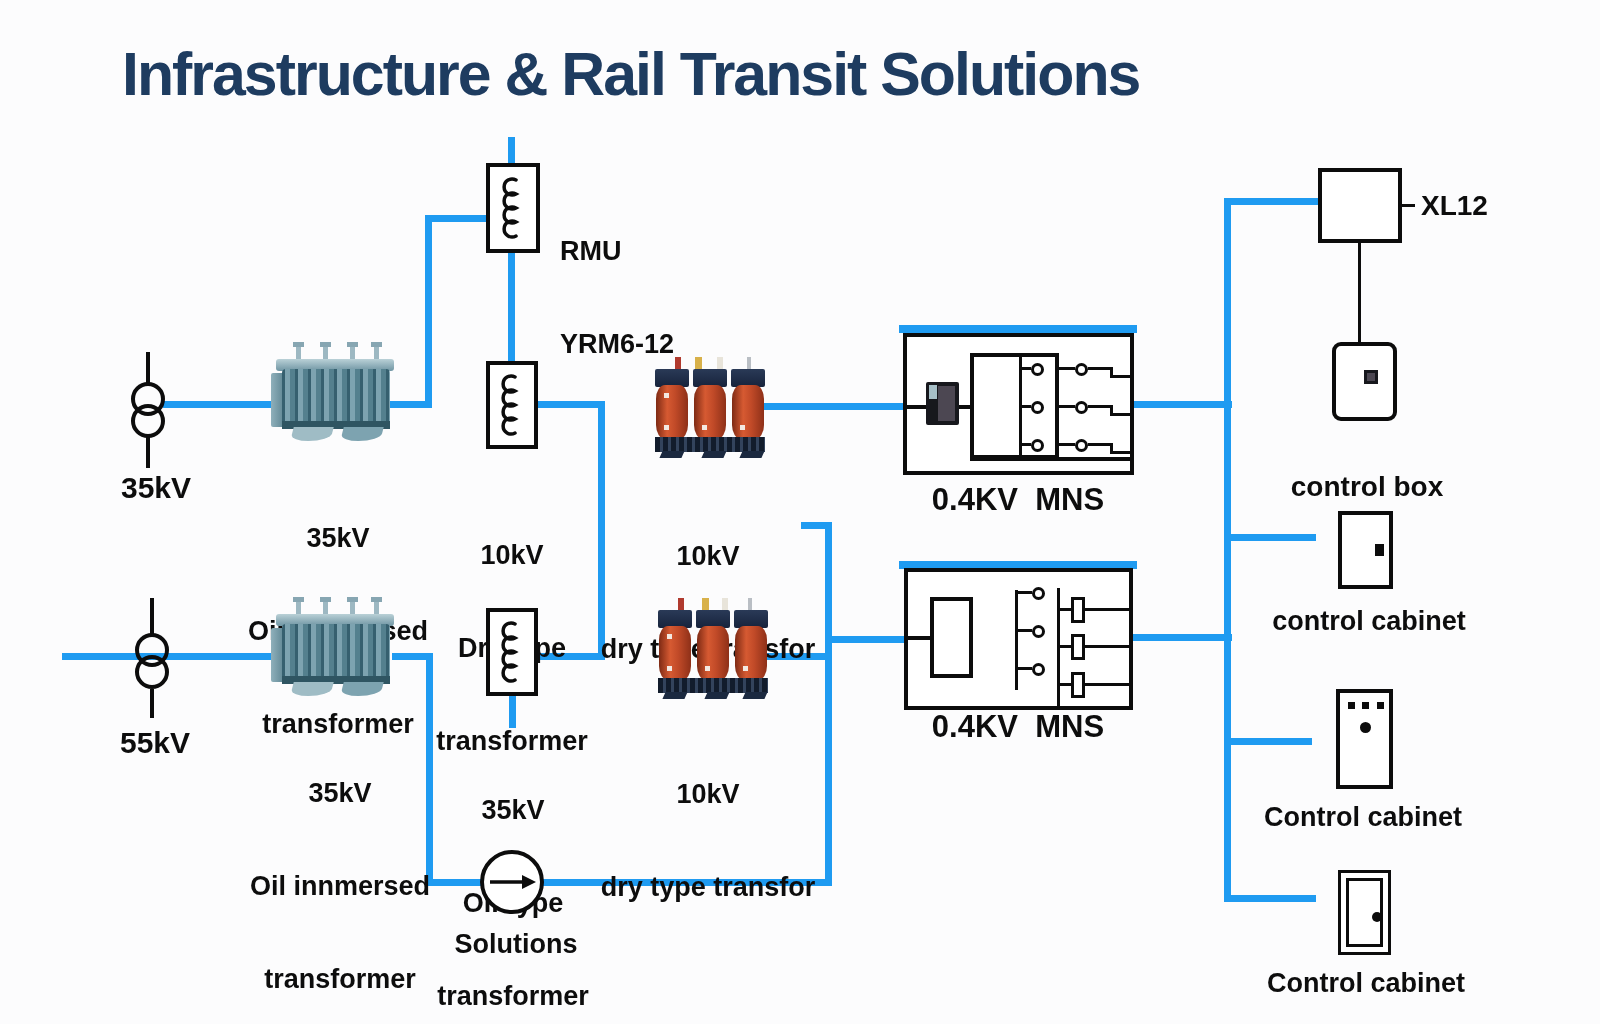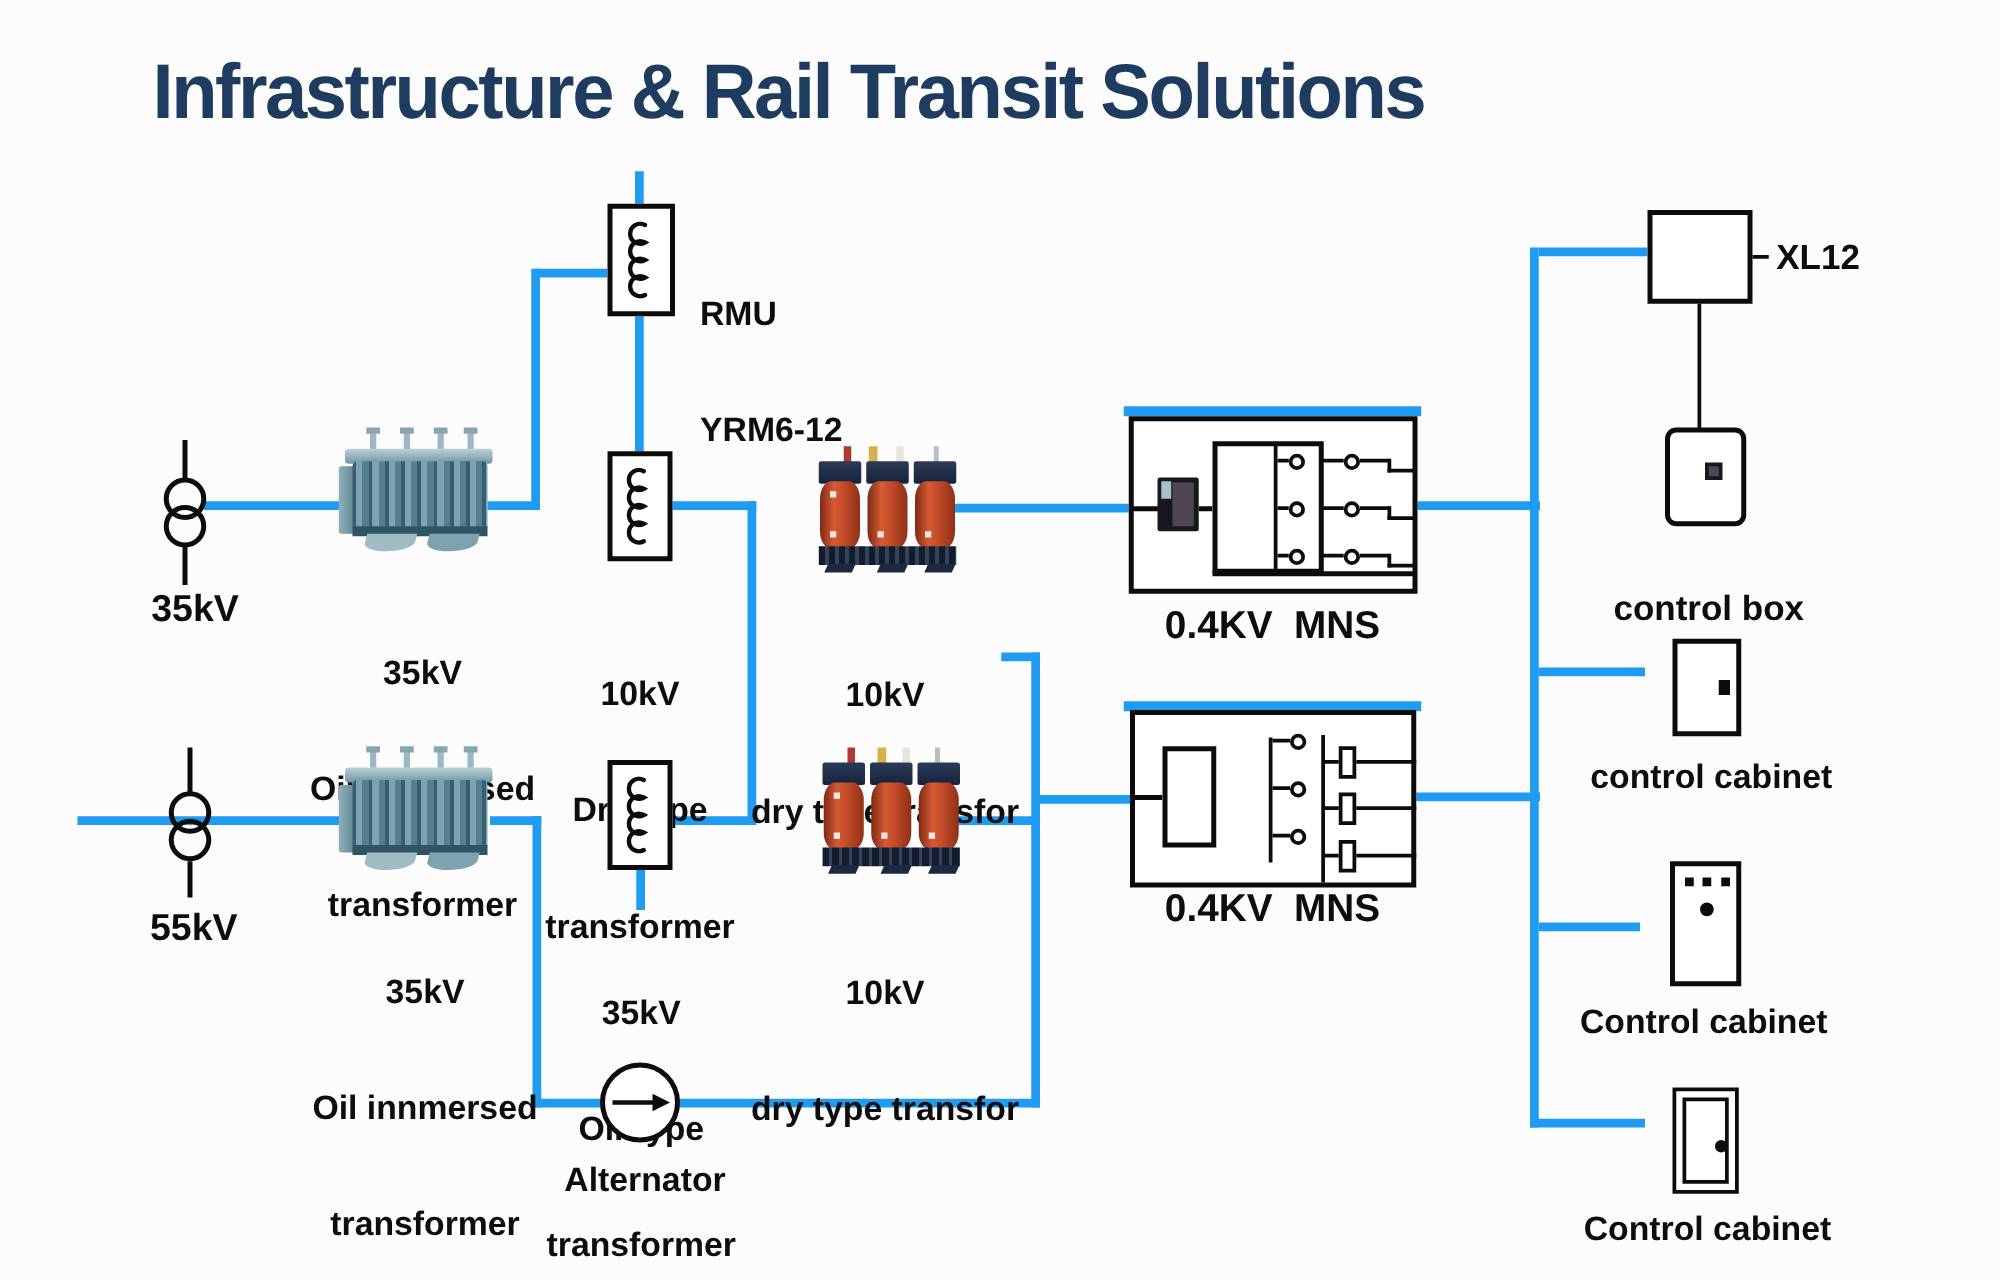--- a/index.html
+++ b/index.html
@@ -275,21 +275,21 @@
   <div class="kl" style="left:1060px;top:683px;width:73px;height:3px;"></div>
   <div class="thinbox" style="left:1071px;top:672px;width:14px;height:26px;"></div>
   <div class="lbl fs31" style="left:1018px;top:711px;">0.4KV  MNS</div>
 
   <div class="circ fill" style="left:480px;top:850px;width:64px;height:64px;">
     <svg width="56" height="56" viewBox="0 0 56 56" style="position:absolute;left:0;top:0;">
       <line x1="6" y1="28" x2="40" y2="28" stroke="#0c0c0c" stroke-width="3.5"></line>
       <polygon points="38,21 52,28 38,35" fill="#0c0c0c"></polygon>
     </svg>
   </div>
-  <div class="lbl fs27" style="left:516px;top:929px;">Alternator</div>
+  <div class="lbl fs27" style="left:516px;top:929px;">Solutions</div>
 
   <div class="box" style="left:1318px;top:168px;width:84px;height:75px;"></div>
   <div class="kl" style="left:1402px;top:204px;width:13px;height:3px;"></div>
   <div class="lbl left fs26" style="left:1421px;top:190px;">XL12</div>
   <div class="kl" style="left:1358px;top:243px;width:3px;height:100px;"></div>
 
   <div class="box" style="left:1332px;top:342px;width:65px;height:79px;border-radius:9px;">
     <div style="position:absolute;left:28px;top:24px;width:14px;height:14px;background:#17181d;">
       <div style="position:absolute;left:3px;top:3px;width:8px;height:8px;background:#4c4752;"></div>
     </div>

